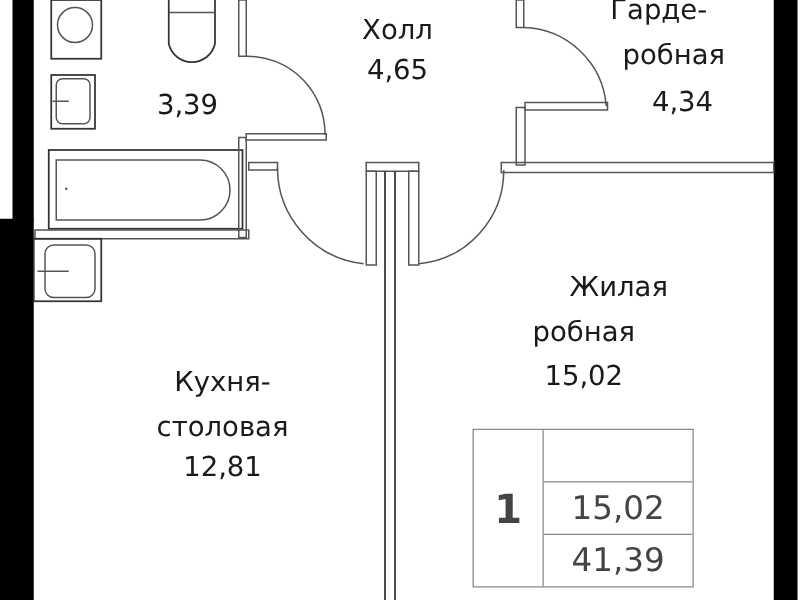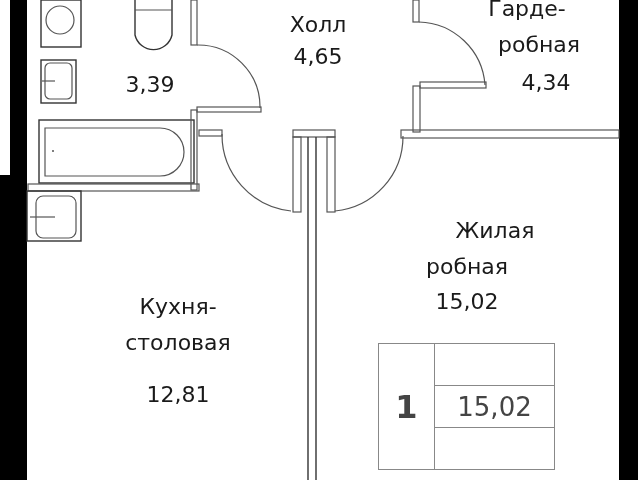--- a/index.html
+++ b/index.html
@@ -110,19 +110,20 @@
 <div class="label" style="left:527px; top:-6px;">Гарде-</div>
 <div class="label" style="left:527px; top:30px;margin-left:12px;">робная</div>
 <div class="label" style="left:546px; top:68px;">4,34</div>
 
 <div class="label" style="left:495px; top:216px;">Жилая</div>
 <div class="label" style="left:467px; top:252px;">робная</div>
 <div class="label" style="left:467px; top:287px;">15,02</div>
 
 <div class="label" style="left:178px; top:292px;">Кухня-</div>
 <div class="label" style="left:178px; top:328px;">столовая</div>
-<div class="label" style="left:178px; top:380px;">12,81</div>
+<div class="label" style="left:178px; top:360px;">12,81</div>
 
 <div class="summary">
   <div class="rooms">1</div>
   <div class="cell c0"></div>
   <div class="cell c1">15,02</div>
+  <div class="cell c2">41,39</div>
 </div>
 
 </body></html>

